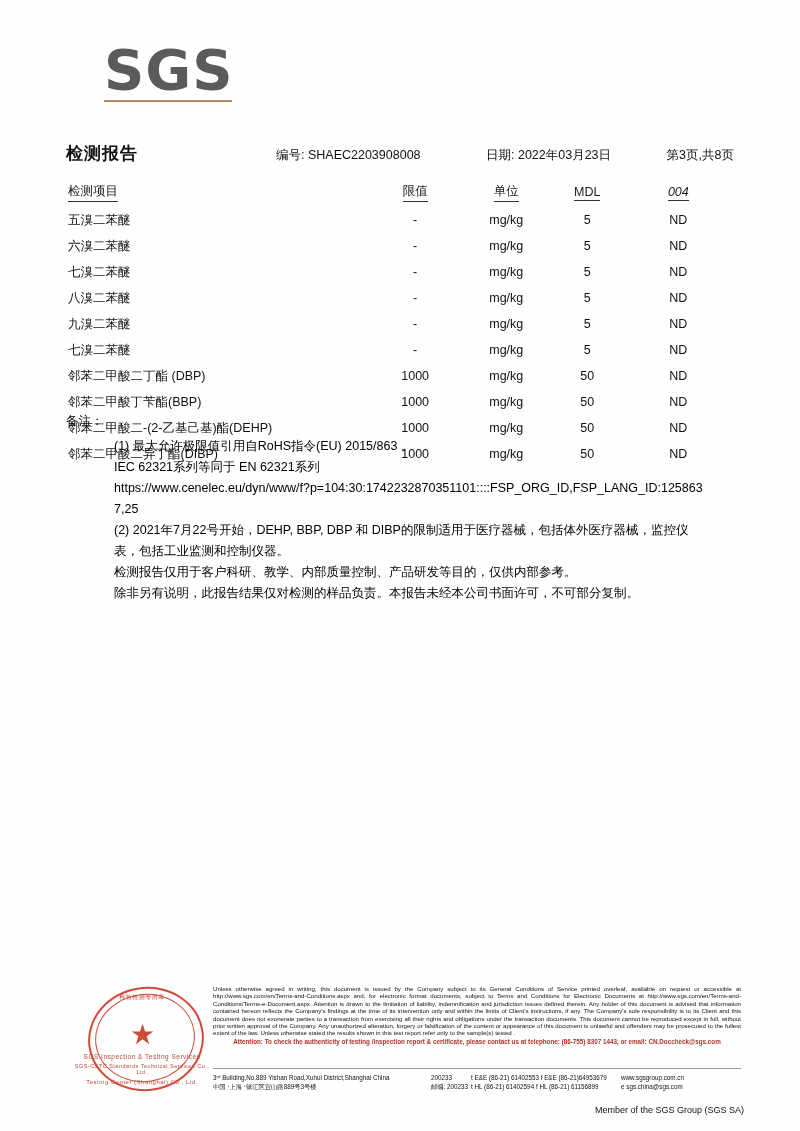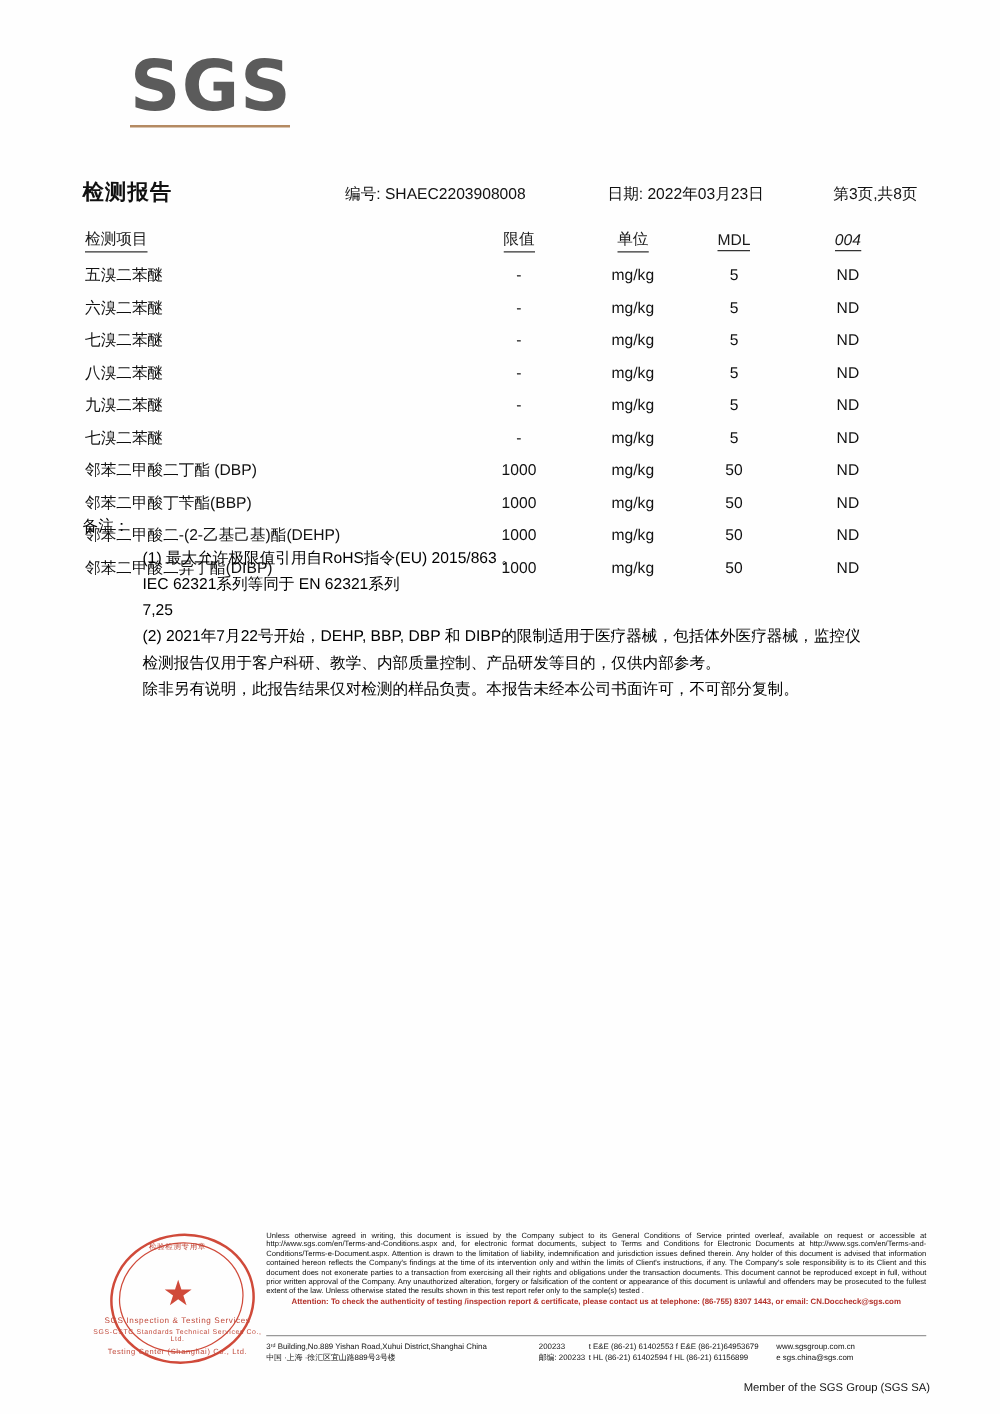--- a/index.html
+++ b/index.html
@@ -365,22 +365,24 @@
           <td>ND</td>
         </tr>
       </tbody>
     </table>
   </div>
 
   <div class="remarks">
     <p class="label">备注：</p>
     <p class="indent">(1) 最大允许极限值引用自RoHS指令(EU) 2015/863  。</p>
     <p class="indent">IEC 62321系列等同于 EN 62321系列</p>
+    <p class="indent url">https://www.cenelec.eu/dyn/www/f?p=104:30:1742232870351101::::FSP_ORG_ID,FSP_LANG_ID:125863</p>
     <p class="indent url">7,25</p>
     <p class="indent">(2) 2021年7月22号开始，DEHP, BBP, DBP 和 DIBP的限制适用于医疗器械，包括体外医疗器械，监控仪</p>
+    <p class="indent">表，包括工业监测和控制仪器。</p>
     <p class="tail">检测报告仅用于客户科研、教学、内部质量控制、产品研发等目的，仅供内部参考。</p>
     <p class="tail">除非另有说明，此报告结果仅对检测的样品负责。本报告未经本公司书面许可，不可部分复制。</p>
   </div>
 
   <div class="footer">
 
     <div class="stamp">
       <div class="stamp-outer"></div>
       <div class="stamp-inner"></div>
       <div class="stamp-star">★</div>

